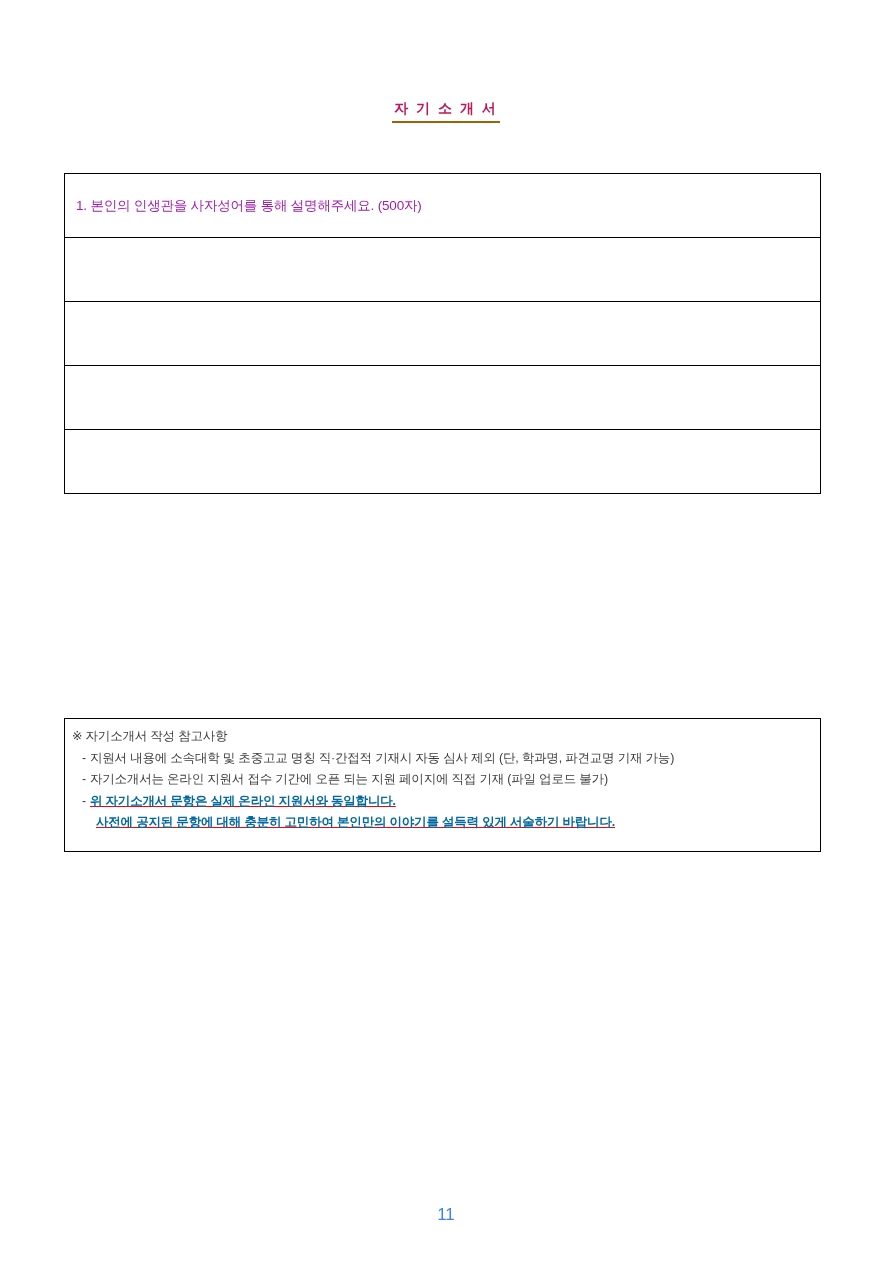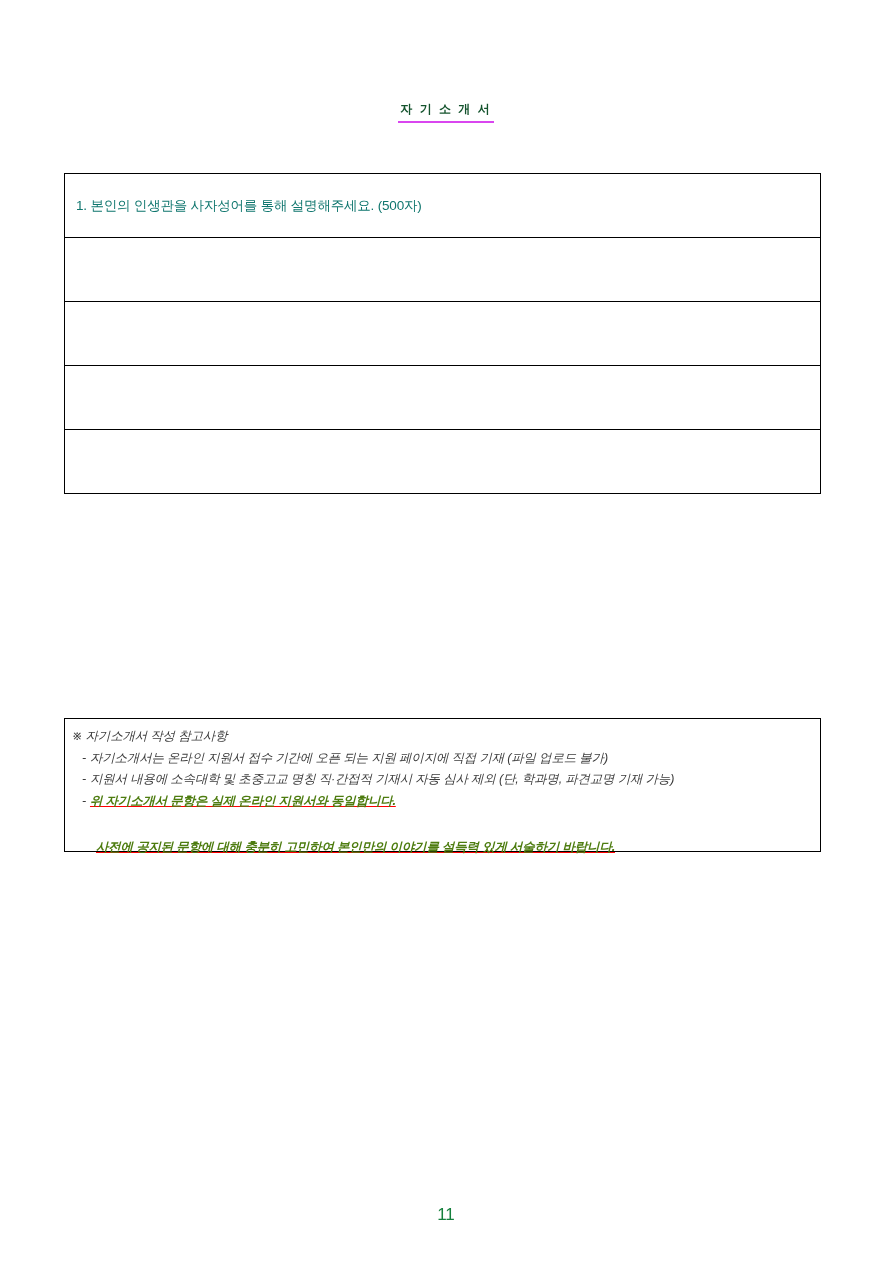--- a/index.html
+++ b/index.html
@@ -21,25 +21,25 @@
   .title {
     position: absolute;
     top: 84px;
     left: 0;
     width: 100%;
     text-align: center;
     margin: 0;
   }
   .title-text {
     display: inline-block;
-    font-size: 12px;
+    font-size: 14px;
     font-weight: bold;
     letter-spacing: 2px;
-    color: #14532d;
-    border-bottom: 2px solid #d946ef;
+    color: #be185d;
+    border-bottom: 2px solid #a16207;
     padding: 0 2px 3px 2px;
   }
 
   
   .qtable {
     position: absolute;
     left: 64px;
     top: 173px;
     width: 757px;
     border: 1px solid #000;
@@ -52,73 +52,71 @@
     box-sizing: content-box;
   }
   .row:last-child {
     border-bottom: none;
   }
   .row.q {
     display: flex;
     align-items: center;
     padding-left: 11px;
     font-size: 13.5px;
-    color: #0f766e;
+    color: #a21caf;
     letter-spacing: -0.2px;
   }
   .row.a {
     background: #ffffff;
   }
 
   
   .notes {
     position: absolute;
     left: 64px;
     top: 718px;
     width: 757px;
     height: 134px;
     border: 1px solid #000;
     box-sizing: border-box;
     padding: 7px 10px 0 7px;
     font-size: 12.5px;
     line-height: 21.5px;
     color: #3c3c3c;
     letter-spacing: -0.2px;
-    font-style: italic;
   }
   .note-line {
     white-space: nowrap;
   }
   .note-line.indent1 {
     padding-left: 10px;
   }
   .note-line.indent2 {
     padding-left: 24px;
-    margin-top: 25px;
   }
   .dash {
     margin-right: 4px;
     color: #3c3c3c;
   }
   .red-text {
-    color: #4d7c0f;
+    color: #0369a1;
     font-weight: bold;
     text-decoration: underline;
     text-decoration-color: #ff0000;
   }
 
   
   .page-number {
     position: absolute;
     top: 1205px;
     left: 0;
     width: 100%;
     text-align: center;
     font-size: 17px;
-    color: #15803d;
+    color: #3b82f6;
   }
 </style>
 </head>
 <body>
 
 <div class="page">
 
   <h1 class="title">
     <span class="title-text">자 기 소 개 서</span>
   </h1>
@@ -134,24 +132,24 @@
     <div class="row a"></div>
 
     <div class="row a"></div>
   </div>
 
   <div class="notes">
     <div class="note-line">
       <span>※ 자기소개서 작성 참고사항</span>
     </div>
     <div class="note-line indent1">
-      <span class="dash">-</span><span>자기소개서는 온라인 지원서 접수 기간에 오픈 되는 지원 페이지에 직접 기재 (파일 업로드 불가)</span>
+      <span class="dash">-</span><span>지원서 내용에 소속대학 및 초중고교 명칭 직·간접적 기재시 자동 심사 제외 (단, 학과명, 파견교명 기재 가능)</span>
     </div>
     <div class="note-line indent1">
-      <span class="dash">-</span><span>지원서 내용에 소속대학 및 초중고교 명칭 직·간접적 기재시 자동 심사 제외 (단, 학과명, 파견교명 기재 가능)</span>
+      <span class="dash">-</span><span>자기소개서는 온라인 지원서 접수 기간에 오픈 되는 지원 페이지에 직접 기재 (파일 업로드 불가)</span>
     </div>
     <div class="note-line indent1">
       <span class="dash">-</span><span class="red-text">위 자기소개서 문항은 실제 온라인 지원서와 동일합니다.</span>
     </div>
     <div class="note-line indent2">
       <span class="red-text">사전에 공지된 문항에 대해 충분히 고민하여 본인만의 이야기를 설득력 있게 서술하기 바랍니다.</span>
     </div>
   </div>
 
   <div class="page-number">11</div>

